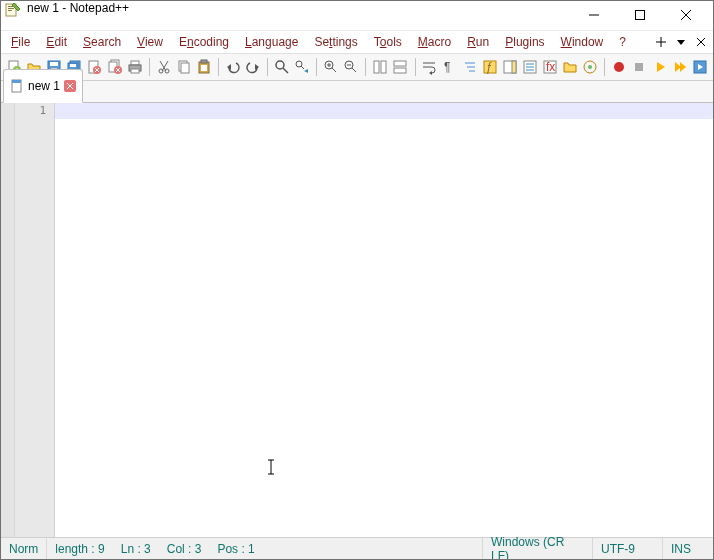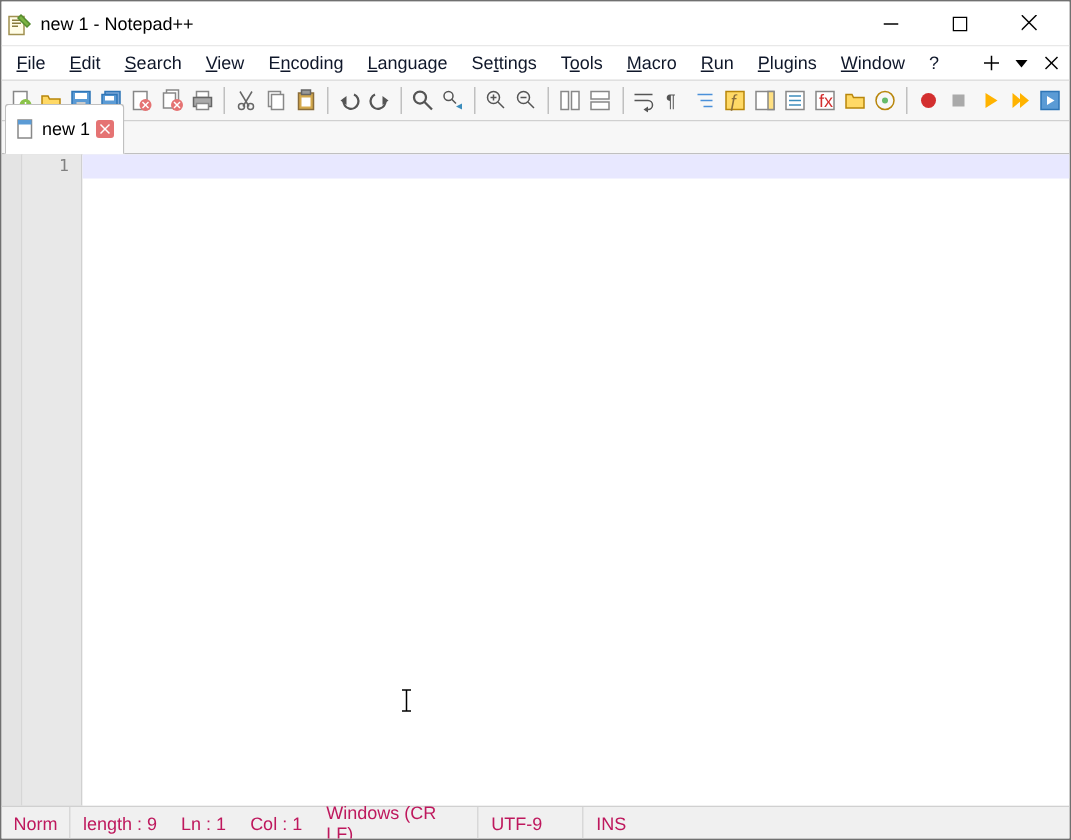--- a/index.html
+++ b/index.html
@@ -1,27 +1,27 @@
 <!DOCTYPE html>
 <html><head>
 <meta charset="utf-8">
 <style>
   * { box-sizing: border-box; margin: 0; padding: 0; font-family: "Segoe UI", Tahoma, sans-serif; font-size: 12px; }
   body { width: 714px; height: 560px; background: #fff; display: flex; flex-direction: column; border: 1px solid #707070; }
   
   
-  .titlebar { height: 30px; display: flex; align-items: center; padding: 0 4px; background: #fff; border-bottom: 1px solid #e8e8e8; }
+  .titlebar { height: 30px; display: flex; align-items: flex-start; padding: 0 4px; background: #fff; border-bottom: 1px solid #e8e8e8; }
   .titlebar .app-icon { width: 16px; height: 16px; margin-right: 6px; }
   .titlebar .title { flex: 1; font-size: 12px; color: #000; }
   .titlebar .win-controls { display: flex; }
   .titlebar .win-btn { width: 46px; height: 28px; display: flex; align-items: center; justify-content: center; cursor: pointer; }
   
   
   .menubar { height: 22px; display: flex; align-items: center; padding: 0 2px; background: #fff; }
-  .menubar .menu-item { padding: 2px 8px; cursor: pointer; font-size: 12px; color: #0f172a; }
+  .menubar .menu-item { padding: 2px 8px; cursor: pointer; font-size: 12px; color: #7f1d1d; }
   .menubar .menu-item .ul { text-decoration: underline; }
   .menubar .spacer { flex: 1; }
   .menubar .extra-btn { width: 18px; height: 18px; display: flex; align-items: center; justify-content: center; cursor: pointer; margin: 0 1px; }
   
   
   .toolbar { height: 28px; display: flex; align-items: center; padding: 1px 4px; background: #f7f7f7; border-top: 1px solid #e0e0e0; border-bottom: 1px solid #d0d0d0; gap: 2px; }
   .toolbar .tb-btn { width: 20px; height: 20px; display: flex; align-items: center; justify-content: center; cursor: pointer; border-radius: 2px; }
   .toolbar .sep { width: 1px; height: 18px; background: #c0c0c0; margin: 0 3px; }
   
   
@@ -33,21 +33,21 @@
   
   .editor-wrap { flex: 1; display: flex; }
   .margin-strip { width: 14px; background: #e4e4e4; border-right: 1px solid #d6d6d6; }
   .gutter { width: 40px; background: #e8e8e8; border-right: 1px solid #d0d0d0; }
   .gutter .line-num { text-align: right; padding-right: 8px; color: #808080; font-family: Consolas, monospace; font-size: 11px; height: 16px; line-height: 16px; }
   .editor { flex: 1; position: relative; background: #fff; }
   .current-line { position: absolute; top: 0; left: 0; right: 0; height: 16px; background: #e8e8ff; }
   .ibeam { position: absolute; width: 8px; height: 16px; pointer-events: none; }
   
   
-  .statusbar { height: 22px; display: flex; align-items: center; background: #f0f0f0; border-top: 1px solid #d0d0d0; font-size: 12px; color: #be185d; }
+  .statusbar { height: 22px; display: flex; align-items: center; background: #f0f0f0; border-top: 1px solid #d0d0d0; font-size: 12px; color: #0f766e; }
   .statusbar .cell { padding: 0 8px; height: 100%; display: flex; align-items: center; border-right: 1px solid #d8d8d8; }
   .statusbar .cell.noborder { border-right: none; }
   .statusbar .flex { flex: 1; }
 </style>
 </head>
 <body>
 
 <div class="titlebar">
   <span class="app-icon">
     <svg width="16" height="16">
@@ -368,24 +368,27 @@
 </div>
 
 <div class="statusbar">
   <div class="cell">
       <span>Norm</span>
     </div>
   <div class="cell noborder">
       <span>length : 9</span>
     </div>
   <div class="cell noborder">
-      <span>Ln : 1</span>
+      <span>Ln : 3</span>
     </div>
   <div class="cell noborder">
-      <span>Col : 1</span>
+      <span>Col : 3</span>
+    </div>
+  <div class="cell flex">
+      <span>Pos : 1</span>
     </div>
   <div class="cell" style="width:110px;justify-content:center;">
       <span>Windows (CR LF)</span>
     </div>
   <div class="cell" style="width:70px;">
       <span>UTF-9</span>
     </div>
   <div class="cell" style="width:50px; border-right:none;">
       <span>INS</span>
     </div>

